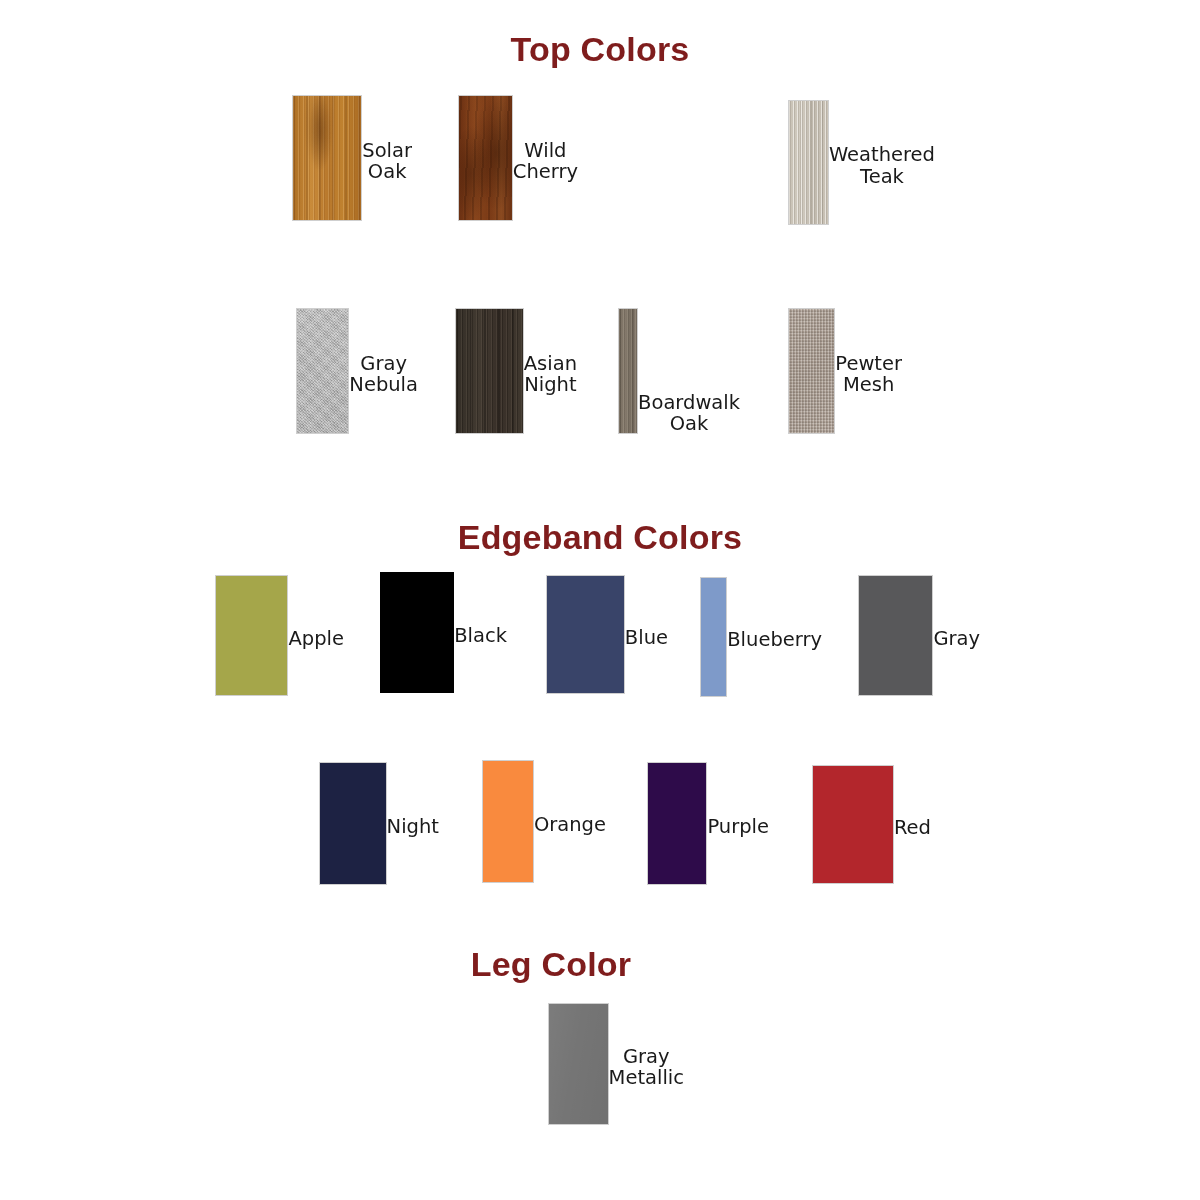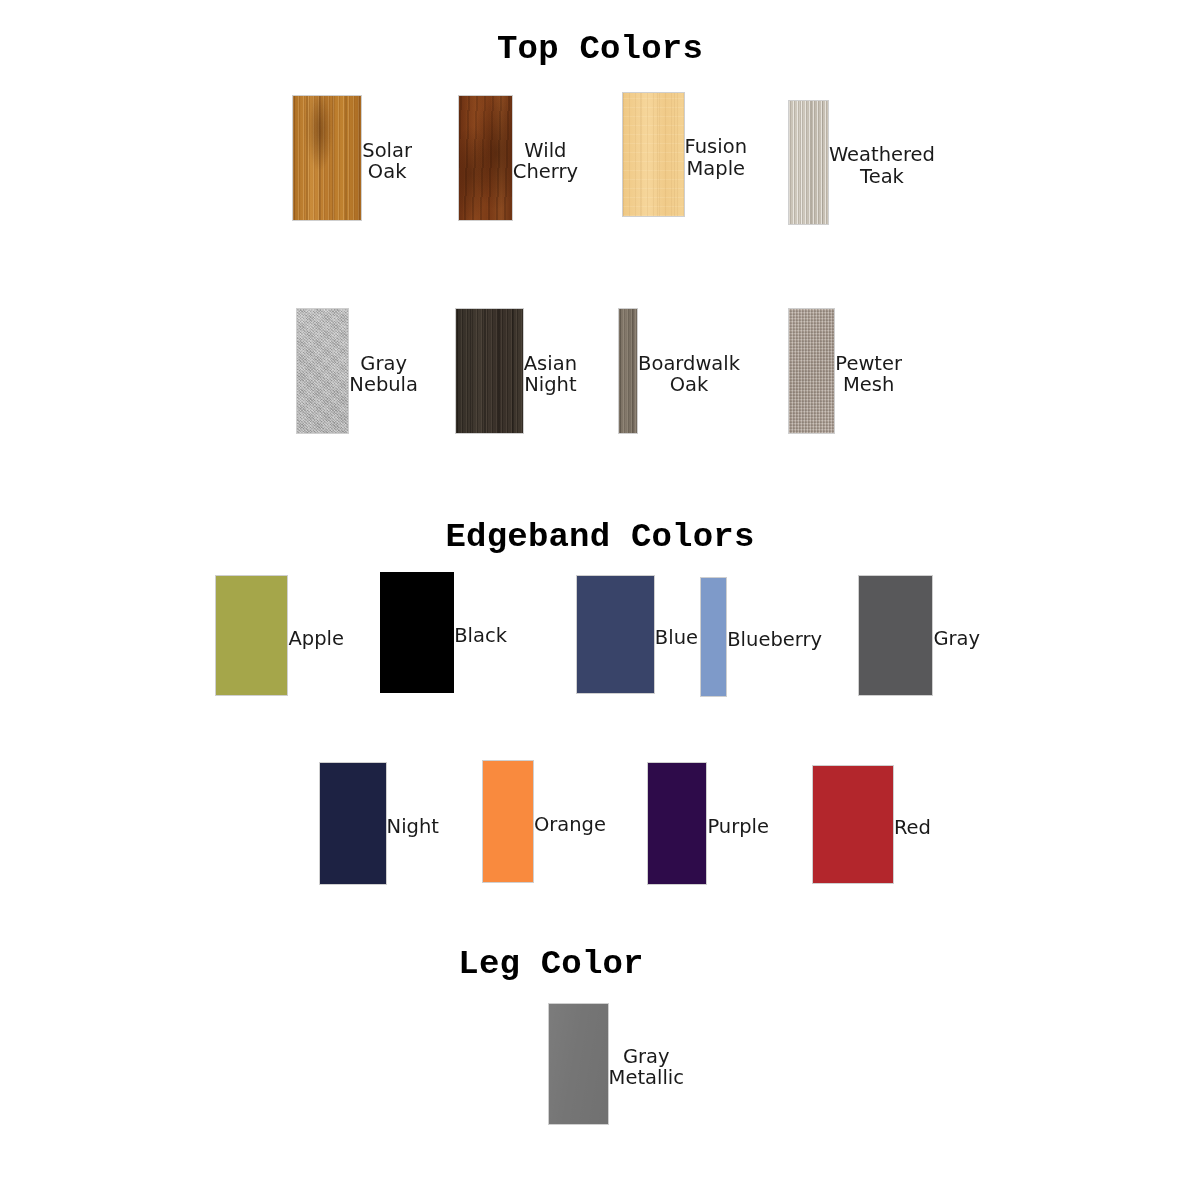--- a/index.html
+++ b/index.html
@@ -15,23 +15,23 @@
     font-family: "DejaVu Sans", "Liberation Sans", sans-serif;
     color: #1a1a1a;
     overflow: hidden;
     position: relative;
   }
 
   .page { position: relative; width: 1200px; height: 1200px; }
 
   .section-title {
     text-align: center;
-    font-family: Liberation Mono, monospace;
+    font-family: Liberation Sans, sans-serif;
     font-weight: bold;
-    color: #000000;
+    color: #7f1d1d;
     letter-spacing: 0.2px;
   }
   .title-top      { position: absolute; left: 0; width: 1200px; top: 30px;  font-size: 34px; }
   .title-edgeband { position: absolute; left: 0; width: 1200px; top: 518px; font-size: 34px; }
   .title-leg      { position: absolute; left: 0; width: 1102px; top: 945px; font-size: 34px; }
 
   
   .swatch-cell {
     position: absolute;
     display: flex;
@@ -198,45 +198,40 @@
     <span class="swatch-label">Solar
 Oak</span>
   </div>
 
   <div class="swatch-cell" style="left:458px; top:95px; width:120px;">
     <span class="swatch-chip tex-wild-cherry" style="width:120px;height:126px;"></span>
     <span class="swatch-label">Wild
 Cherry</span>
   </div>
 
-  <div class="swatch-cell" style="left:622px; top:92px; width:125px;">
-    <span class="swatch-chip tex-fusion-maple" style="width:125px;height:125px;"></span>
-    <span class="swatch-label">Fusion
-Maple</span>
-  </div>
 
   <div class="swatch-cell" style="left:788px; top:100px; width:147px;">
     <span class="swatch-chip tex-weathered-teak" style="width:125px;height:125px;"></span>
     <span class="swatch-label">Weathered
 Teak</span>
   </div>
 
   <div class="swatch-cell" style="left:296px; top:308px; width:122px;">
     <span class="swatch-chip tex-gray-nebula" style="width:122px;height:126px;"></span>
     <span class="swatch-label">Gray
 Nebula</span>
   </div>
 
   <div class="swatch-cell" style="left:455px; top:308px; width:122px;">
     <span class="swatch-chip tex-asian-night" style="width:122px;height:126px;"></span>
     <span class="swatch-label">Asian
 Night</span>
   </div>
 
-  <div class="swatch-cell" style="left:618px; top:308px; width:122px;">
+  <div class="swatch-cell" style="left:618px; top:308px; width:122px;align-items:flex-end;">
     <span class="swatch-chip tex-boardwalk-oak" style="width:122px;height:126px;"></span>
     <span class="swatch-label">Boardwalk
 Oak</span>
   </div>
 
   <div class="swatch-cell" style="left:788px; top:308px; width:114px;">
     <span class="swatch-chip tex-pewter-mesh" style="width:122px;height:126px;"></span>
     <span class="swatch-label">Pewter
 Mesh</span>
   </div>
@@ -246,21 +241,21 @@
   <div class="swatch-cell" style="left:215px; top:575px; width:129px;">
     <span class="swatch-chip tex-flat" style="width:129px;height:121px;background-color:#a5a64a;"></span>
     <span class="swatch-label">Apple</span>
   </div>
 
   <div class="swatch-cell" style="left:380px; top:572px; width:127px;">
     <span class="swatch-chip tex-flat" style="width:127px;height:121px;background-color:#000000;border-color:#000000;"></span>
     <span class="swatch-label">Black</span>
   </div>
 
-  <div class="swatch-cell" style="left:576px; top:575px; width:122px;">
+  <div class="swatch-cell" style="left:546px; top:575px; width:122px;">
     <span class="swatch-chip tex-flat" style="width:122px;height:119px;background-color:#394469;"></span>
     <span class="swatch-label">Blue</span>
   </div>
 
   <div class="swatch-cell" style="left:700px; top:577px; width:122px;">
     <span class="swatch-chip tex-flat" style="width:122px;height:120px;background-color:#7e9ac9;"></span>
     <span class="swatch-label">Blueberry</span>
   </div>
 
   <div class="swatch-cell" style="left:858px; top:575px; width:122px;">

